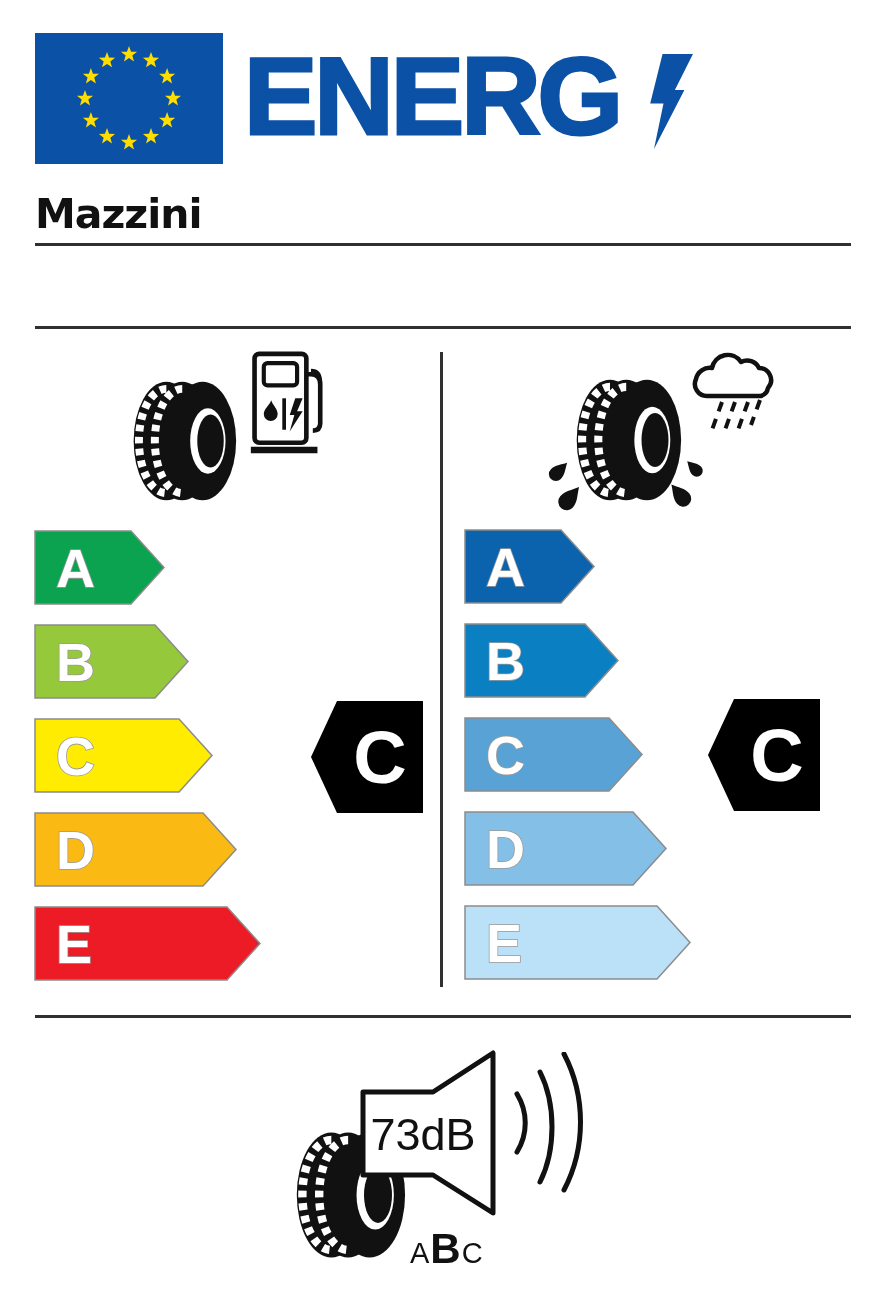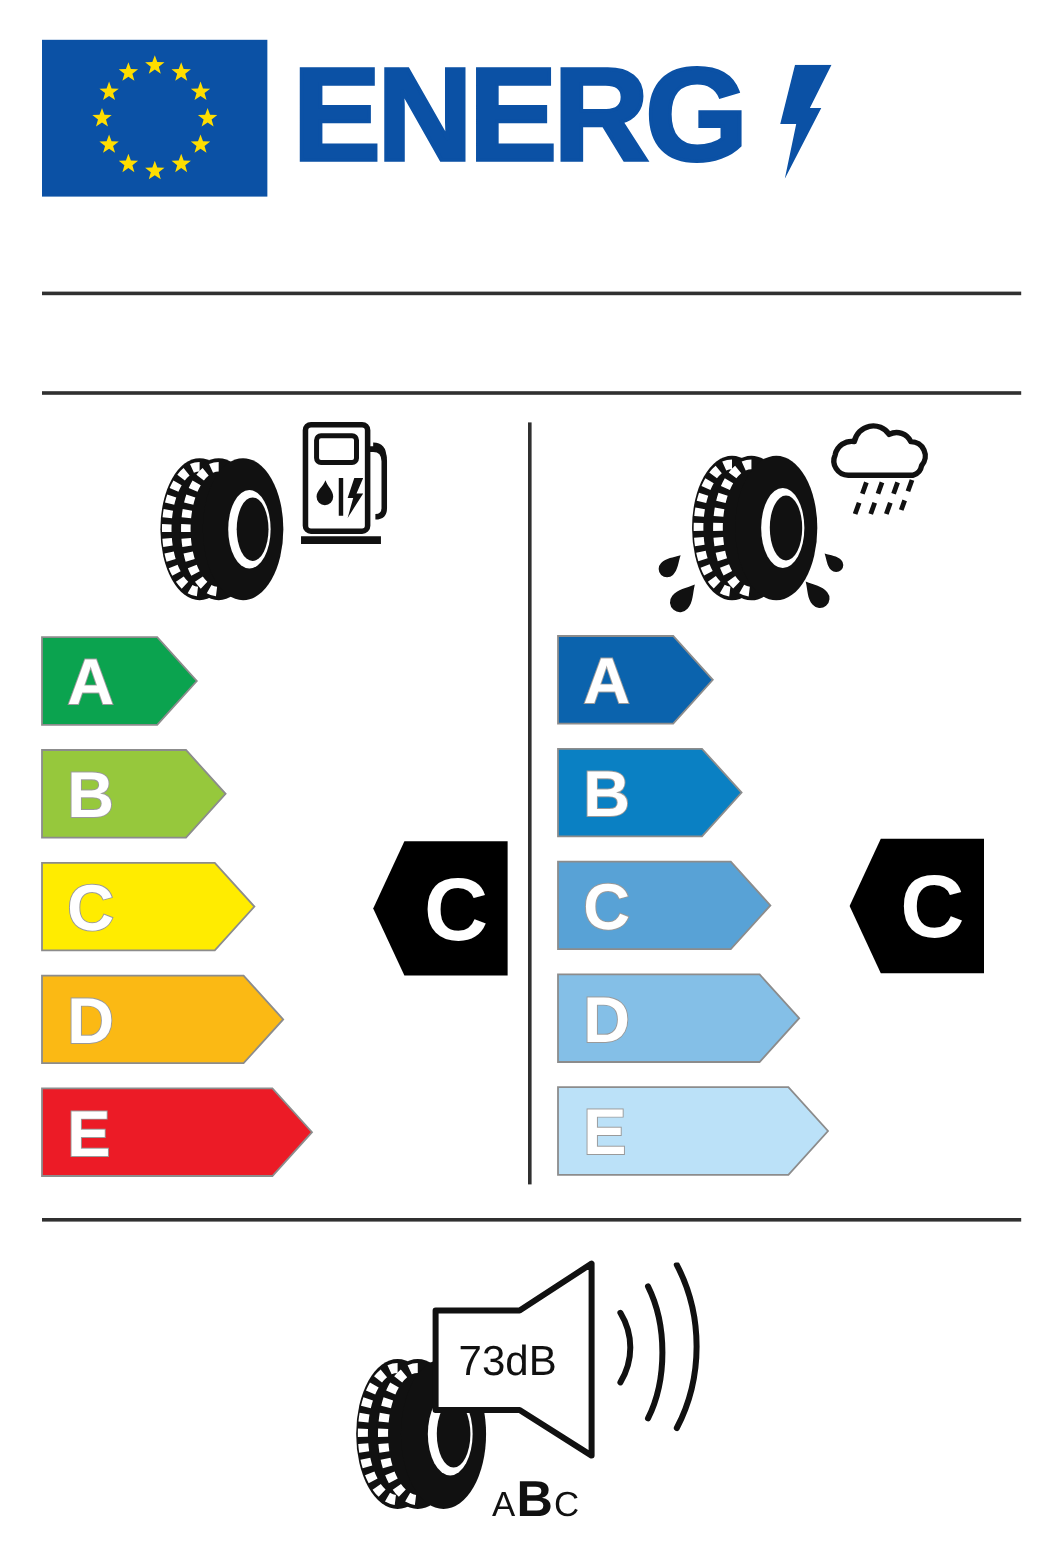--- a/index.html
+++ b/index.html
@@ -9,21 +9,21 @@
   #energ-text{left:244px;top:40px;font-size:110px;line-height:112px;font-weight:bold;
               letter-spacing:-3px;color:#0b51a5;text-align:right;-webkit-text-stroke:3px #0b51a5;}
   #brand{left:35px;top:192px;font-size:41px;line-height:44px;font-weight:bold;color:#111;
          font-family:"DejaVu Sans","Liberation Sans",sans-serif;letter-spacing:-1px;}
   .rule{left:35px;width:816px;height:3px;background:#303030;}
   #rule-brand{top:243px;} #rule-top{top:326px;} #rule-bottom{top:1015px;}
   #divider{left:440px;top:352px;width:3px;height:635px;background:#303030;}
   .scale-letter{font-family:"Liberation Sans",sans-serif;font-weight:bold;font-size:54px;
                 fill:#fff;stroke:#9a9a9a;stroke-width:1.6;paint-order:stroke;}
   .ind-letter{font-family:"Liberation Sans",sans-serif;font-weight:bold;font-size:74px;fill:#fff;}
-  #db-text{left:368px;top:1116px;width:110px;text-align:center;font-size:35px;line-height:38px;color:#111;}
+  #db-text{left:368px;top:1116px;width:110px;text-align:center;font-size:45px;line-height:38px;color:#111;}
   #noise-classes{left:410px;top:1225px;display:flex;align-items:baseline;color:#111;}
   #noise-classes .nc{font-size:29px;letter-spacing:1px;}
   #noise-classes .nc-selected{font-size:42px;font-weight:bold;}
 </style>
 </head>
 <body>
 
 <div id="label">
 
   <svg width="0" height="0" style="position:absolute">
@@ -57,20 +57,21 @@
       <use href="#star" x="55.9" y="43.5"></use>
         <use href="#star" x="72" y="27.4"></use>
     </g>
   </svg>
 
   <div class="abs" id="energ-text">ENERG</div>
   <svg class="abs" style="left:648px;top:54px" width="50" height="95" viewBox="0 0 50 100">
     <polygon points="14,0 46,0 27,38 37,38 5,100 15,52 1,52" fill="#0b51a5"></polygon>
   </svg>
 
+  <div class="abs" id="brand">Mazzini</div>
   <div class="abs rule" id="rule-brand"></div>
   <div class="abs rule" id="rule-top"></div>
   <div class="abs" id="divider"></div>
 
   <svg class="abs" style="left:131px;top:375px" width="106" height="132" viewBox="0 0 120 140">
       <use href="#tire"></use>
     </svg>
   <svg class="abs" style="left:249px;top:350px" width="74" height="104" viewBox="0 0 80 112">
     <path d="M2,108 H74" stroke="#111" stroke-width="7" fill="none"></path>
     <rect x="6" y="4" width="56" height="96" rx="5" fill="#fff" stroke="#111" stroke-width="5"></rect>

